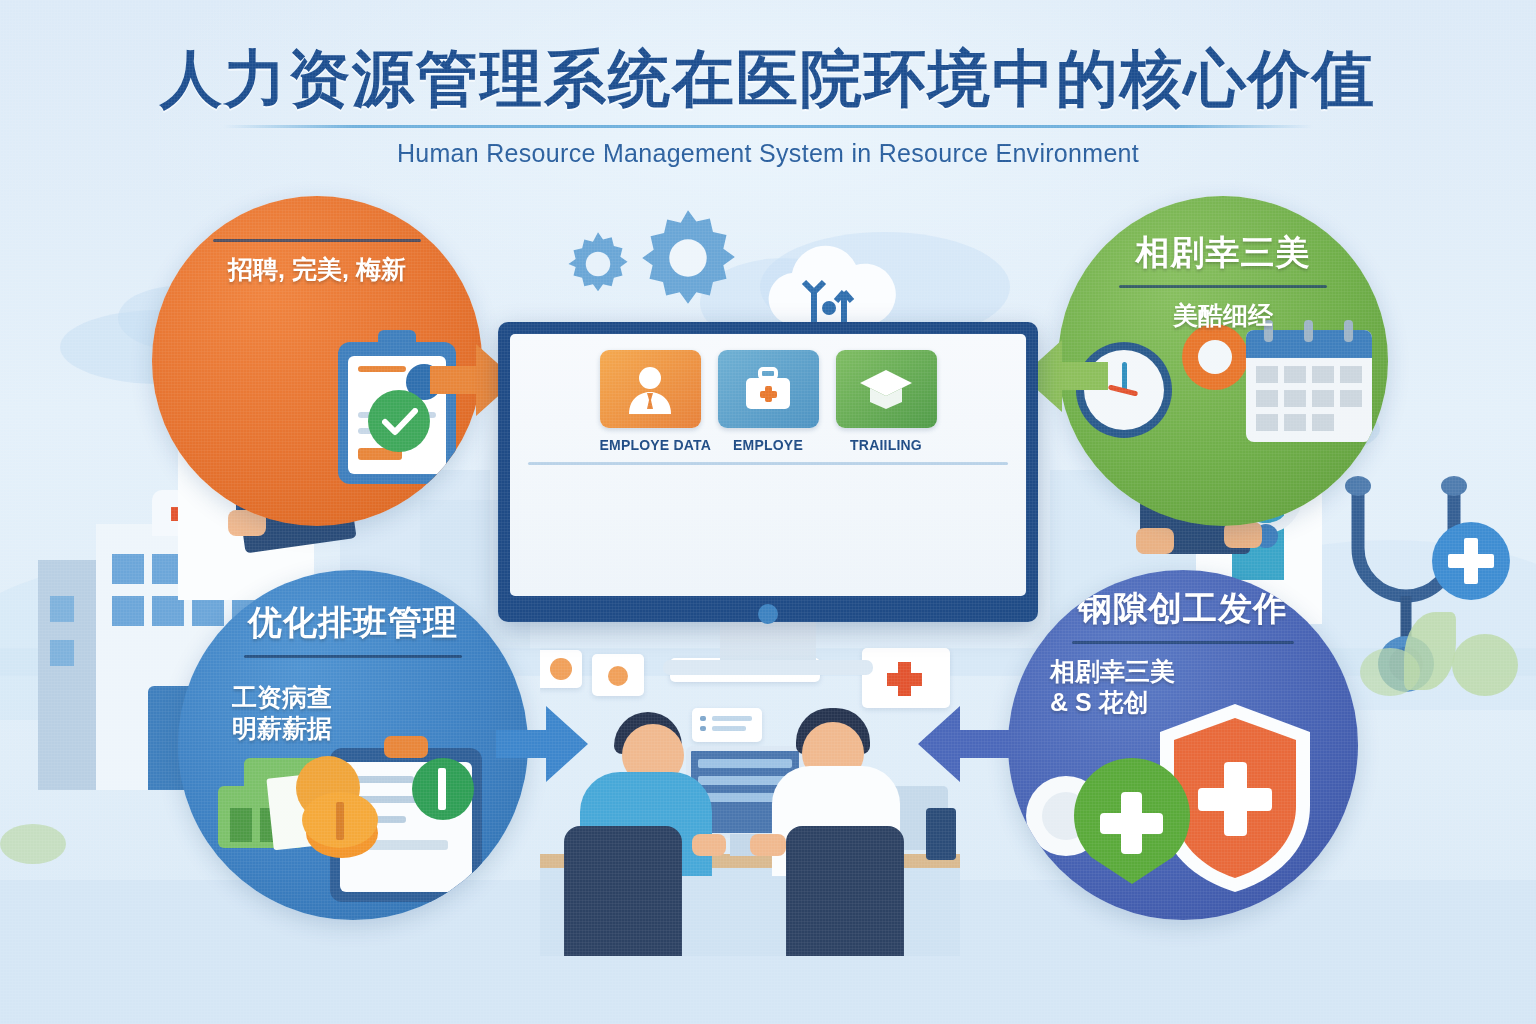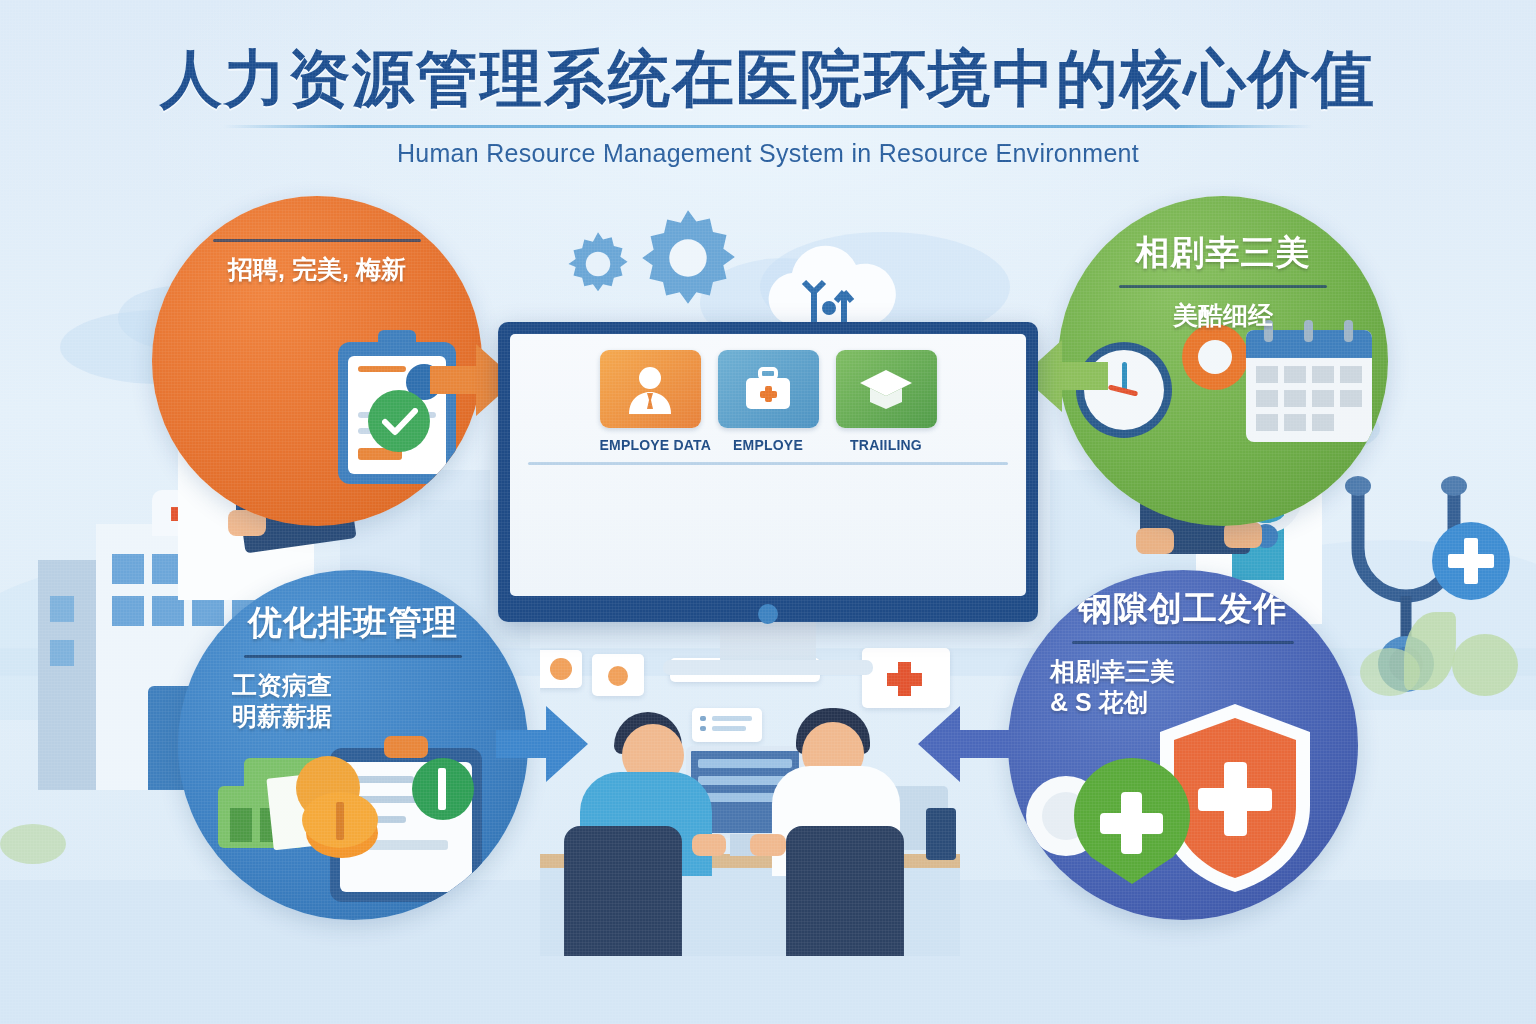--- a/index.html
+++ b/index.html
@@ -289,21 +289,21 @@
       <div class="ill" style="left:198px;top:218px;width:22px;height:17px;background:#ccd6de;"></div>
       <div class="ill" style="left:226px;top:218px;width:22px;height:17px;background:#ccd6de;"></div>
       <div class="ill" style="left:254px;top:218px;width:22px;height:17px;background:#ccd6de;"></div>
     </div>
   </div>
 
   <div class="circle" id="circle-bl">
     <div class="ctext" style="top:30px;">
       <div class="c-head" style="font-size:34px;">优化排班管理</div>
       <div class="c-rule" style="width:218px;"></div>
-      <div class="c-sub" style="font-size:25px;margin-top:12px;white-space:pre-line;text-align:left;padding-left:54px;">工资病查
+      <div class="c-sub" style="font-size:25px;margin-top:24px;white-space:pre-line;text-align:left;padding-left:54px;">工资病查
 明薪薪据</div>
     </div>
 
     <div>
       <div class="ill" style="left:152px;top:178px;width:152px;height:154px;background:#2f5f97;border-radius:12px;"></div>
       <div class="ill" style="left:206px;top:166px;width:44px;height:22px;background:#e8863a;border-radius:7px;"></div>
       <div class="ill" style="left:162px;top:192px;width:132px;height:130px;background:#fafcfe;border-radius:6px;"></div>
       <div class="ill" style="left:174px;top:206px;width:62px;height:7px;background:#b9cee0;border-radius:3px;"></div>
       <div class="ill" style="left:174px;top:226px;width:80px;height:7px;background:#b9cee0;border-radius:3px;"></div>
       <div class="ill" style="left:174px;top:246px;width:54px;height:7px;background:#b9cee0;border-radius:3px;"></div>

